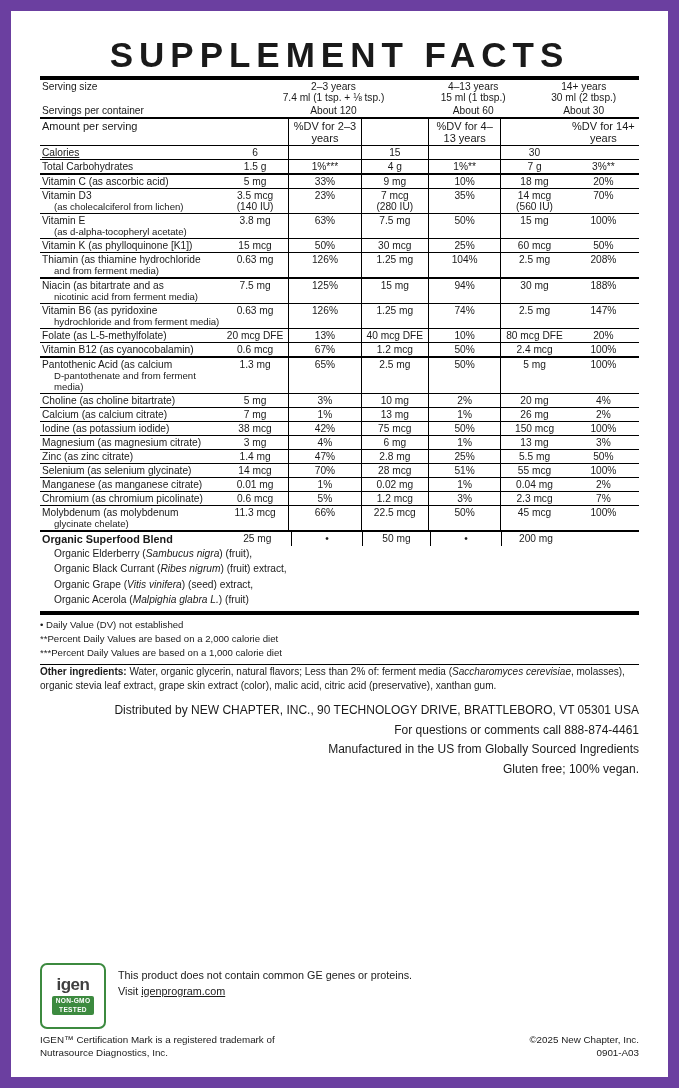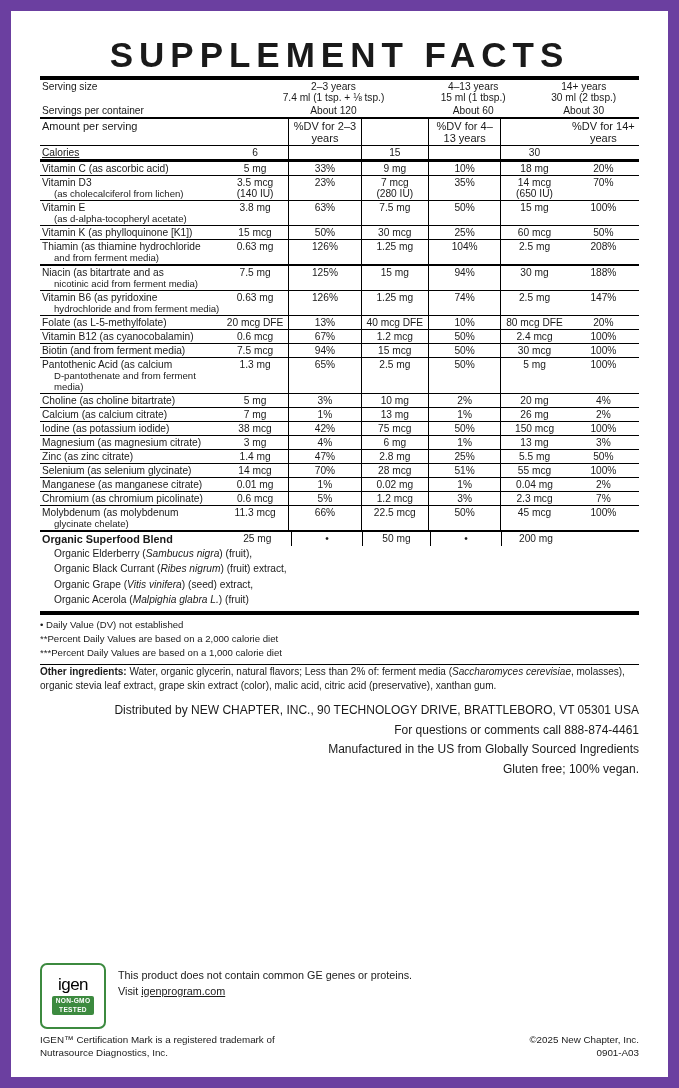--- a/index.html
+++ b/index.html
@@ -99,22 +99,22 @@
     background: #ffffff;
     display: flex;
     flex-direction: column;
     align-items: center;
     justify-content: center;
     flex: 0 0 auto;
     margin-top: 2px;
   }
   .igen-badge .ig-word {
     font-size: 17px;
-    font-weight: normal;
-    color: #000000;
+    font-weight: bold;
+    color: #404040;
     line-height: 1;
     letter-spacing: -0.5px;
   }
   .igen-badge .ig-sub {
     font-size: 6.6px;
     font-weight: bold;
     color: #ffffff;
     background: #3c8a3f;
     border-radius: 2px;
     padding: 1px 4px;
@@ -219,20 +219,43 @@
             <td class="c-dv">
               <div></div>
             </td>
           </tr>
           <tr>
             <td colspan="7" style="padding: 0px;">
               <div class="rule-thin"></div>
             </td>
           </tr>
           <tr>
+            <td class="c-name" style="width: 205px;">
+              <div>Total Carbohydrates</div>
+            </td>
+            <td class="c-amt">
+              <div>1.5 g</div>
+            </td>
+            <td class="c-dv vline-l">
+              <div>1%***</div>
+            </td>
+            <td class="c-amt vline-l">
+              <div>4 g</div>
+            </td>
+            <td class="c-dv vline-l">
+              <div>1%**</div>
+            </td>
+            <td class="c-amt vline-l">
+              <div>7 g</div>
+            </td>
+            <td class="c-dv">
+              <div>3%**</div>
+            </td>
+          </tr>
+          <tr>
             <td colspan="7" style="padding: 0px;">
               <div class="rule-thin"></div>
             </td>
           </tr>
           <tr>
             <td colspan="7" style="padding: 0px;">
               <div class="rule-thin"></div>
             </td>
           </tr>
           <tr>
@@ -277,21 +300,21 @@
             </td>
             <td class="c-amt vline-l">
               <div>7 mcg</div>
               <div>(280 IU)</div>
             </td>
             <td class="c-dv vline-l">
               <div>35%</div>
             </td>
             <td class="c-amt vline-l">
               <div>14 mcg</div>
-              <div>(650 IU)</div>
+              <div>(560 IU)</div>
             </td>
             <td class="c-dv">
               <div>70%</div>
             </td>
           </tr>
           <tr>
             <td colspan="7" style="padding: 0px;">
               <div class="rule-thin"></div>
             </td>
           </tr>
@@ -491,43 +514,20 @@
             <td class="c-amt vline-l">
               <div>2.4 mcg</div>
             </td>
             <td class="c-dv">
               <div>100%</div>
             </td>
           </tr>
           <tr>
             <td colspan="7" style="padding: 0px;">
               <div class="rule-thin"></div>
-            </td>
-          </tr>
-          <tr>
-            <td class="c-name" style="width: 205px;">
-              <div>Biotin (and from ferment media)</div>
-            </td>
-            <td class="c-amt">
-              <div>7.5 mcg</div>
-            </td>
-            <td class="c-dv vline-l">
-              <div>94%</div>
-            </td>
-            <td class="c-amt vline-l">
-              <div>15 mcg</div>
-            </td>
-            <td class="c-dv vline-l">
-              <div>50%</div>
-            </td>
-            <td class="c-amt vline-l">
-              <div>30 mcg</div>
-            </td>
-            <td class="c-dv">
-              <div>100%</div>
             </td>
           </tr>
           <tr>
             <td colspan="7" style="padding: 0px;">
               <div class="rule-thin"></div>
             </td>
           </tr>
           <tr>
             <td class="c-name" style="width: 205px;">
               <div>Pantothenic Acid (as calcium</div>

